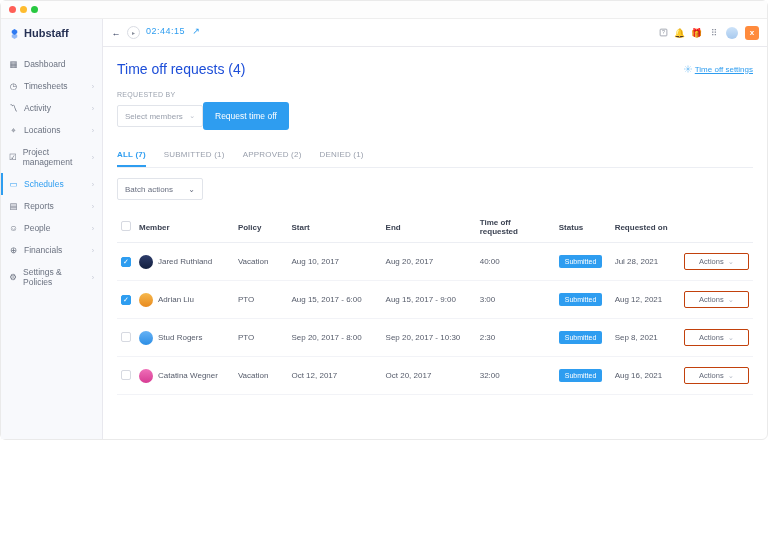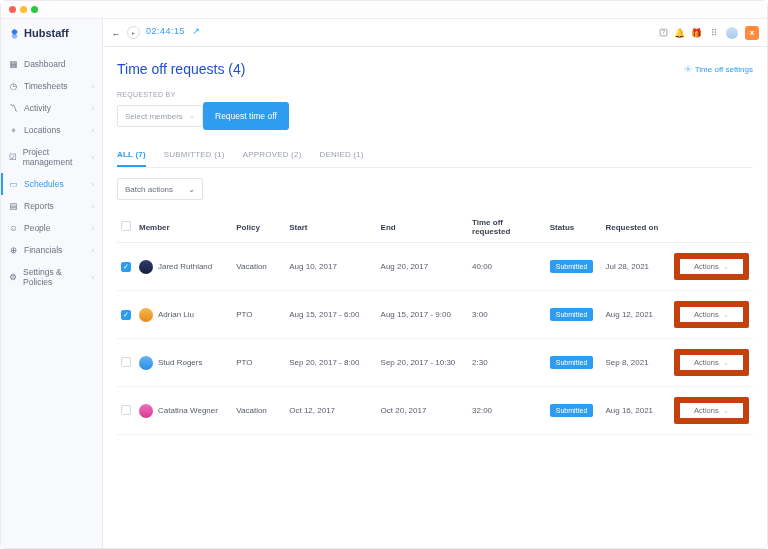--- a/index.html
+++ b/index.html
@@ -1,17 +1,17 @@
 <!DOCTYPE html>
 <html><head>
 <meta charset="utf-8">
 <style>
   * { box-sizing: border-box; margin: 0; padding: 0; font-family: -apple-system, BlinkMacSystemFont, "Segoe UI", Helvetica, Arial, sans-serif; }
   body { background: #ffffff; width: 768px; height: 549px; overflow: hidden; font-size: 10px; color: #253053; }
-  .window { width: 768px; height: 549px; display: flex; flex-direction: column; border: 1px solid #eaeaea; border-radius: 6px; background: #fff; }
+  .window { width: 768px; height: 440px; display: flex; flex-direction: column; border: 1px solid #eaeaea; border-radius: 6px; background: #fff; }
   .chrome { height: 18px; display: flex; align-items: center; gap: 4px; padding-left: 8px; background: #fdfdfd; border-bottom: 1px solid #eee; }
   .dot { width: 7px; height: 7px; border-radius: 50%; }
   .dot.red { background: #ff5f57; } .dot.yellow { background: #febc2e; } .dot.green { background: #28c840; }
 
   .body { flex: 1; display: flex; }
 
   
   .sidebar { width: 102px; background: #f8f9fc; border-right: 1px solid #e8e8ee; display: flex; flex-direction: column; }
   .brand { display: flex; align-items: center; gap: 4px; padding: 8px 8px 14px 8px; }
   .brand-logo { width: 11px; height: 11px; color: #2e7af2; }
@@ -31,21 +31,21 @@
   .timer-btn { width:13px; height:13px; border:1px solid #d9dce3; border-radius:50%; display:flex;align-items:center;justify-content:center; color:#8a8f9c; font-size:6px;}
   .timer-text { color:#2e9df0; font-size:9px; letter-spacing:0.5px; }
   .topbar-right { margin-left:auto; display:flex; align-items:center; gap:7px; color:#8a8f9c; }
   .tb-ic { width:10px; height:10px; display:flex;align-items:center;justify-content:center; font-size:9px; }
   .avatar { width:12px; height:12px; border-radius:50%; background: linear-gradient(#cde3f9,#a7c9ee); }
   .org { width:14px; height:14px; border-radius:3px; background:#ff8b3d; display:flex;align-items:center;justify-content:center; color:#fff; font-size:8px; font-weight:600;}
 
   .content { flex:1; padding: 14px 14px 8px 14px; }
   .head-row { display:flex; align-items:center; justify-content:space-between; }
   .title { font-size:14px; font-weight:400; color:#1d4ed8; }
-  .settings-link { display:flex; align-items:center; gap:3px; color:#2e9df0; font-size:8px; }
+  .settings-link { display:flex; align-items:center; gap:3px; color:#2e9df0; font-size:8px;text-decoration:underline; }
   .gear { width:8px;height:8px; }
 
   .label { margin-top:14px; font-size:7px; color:#9ca3af; letter-spacing:0.3px; }
   .controls-row { display:flex; align-items:center; margin-top:4px; }
   .select { width:86px; height:22px; border:1px solid #e1e4ea; border-radius:2px; display:flex; align-items:center; justify-content:space-between; padding:0 7px; color:#9aa0ad; font-size:8px; }
   .select .sc { color:#b8bdc9; font-size:7px; }
   .primary-btn { background:#2e9df0; color:#fff; border-radius:3px; height:24px; padding:14px 12px; display:flex; align-items:center; font-size:8.5px; font-weight:500; }
 
   .tabs { display:flex; gap:18px; border-bottom:1px solid #eceef3; margin-top:20px; }
   .tab { font-size:8px; color:#9aa0ad; padding-bottom:6px; letter-spacing:0.2px; }
@@ -58,21 +58,21 @@
   tbody td { padding:10px 4px; border-bottom:1px solid #f2f3f7; color:#565c6b; }
   .cb { width:10px; height:10px; border:1px solid #d6d9e1; border-radius:2px; display:inline-flex; align-items:center; justify-content:center; background:#fff; }
   .cb.checked { background:#2e9df0; border-color:#2e9df0; color:#fff; font-size:7px; }
   .mem { display:flex; align-items:center; gap:5px; }
   .av { width:14px; height:14px; border-radius:50%; background:#d8d8d8; }
   .av.a1{ background: linear-gradient(#2e3d6b,#13203f);} 
   .av.a2{ background: linear-gradient(#f6b84d,#e88a1e);} 
   .av.a3{ background: linear-gradient(#66b2f5,#2c8ee5);} 
   .av.a4{ background: linear-gradient(#ef6fb8,#d73b93);} 
   .status-pill { background:#2e9df0; color:#fff; font-size:7px; padding:3px 6px; border-radius:2px; display:inline-block; }
-  .actions-btn { border:6px solid #c2410c; border-radius:2px; padding:3px 14px; display:inline-flex; align-items:center; gap:4px; color:#646a7a; font-size:7.5px; }
+  .actions-btn { border:1px solid #c2410c; border-radius:2px; padding:3px 14px; display:inline-flex; align-items:center; gap:4px; color:#646a7a; font-size:7.5px; }
 
   th.chkcol, td.chkcol { width:18px; }
   th.memcol, td.memcol { width:100px; }
   th.polcol, td.polcol { width:54px; }
   th.startcol, td.startcol { width:96px; }
   th.endcol, td.endcol { width:96px; }
   th.reqcol, td.reqcol { width:80px; }
   th.statcol, td.statcol { width:56px; }
   th.oncol, td.oncol { width:70px;margin-top:38px; }
 </style>

